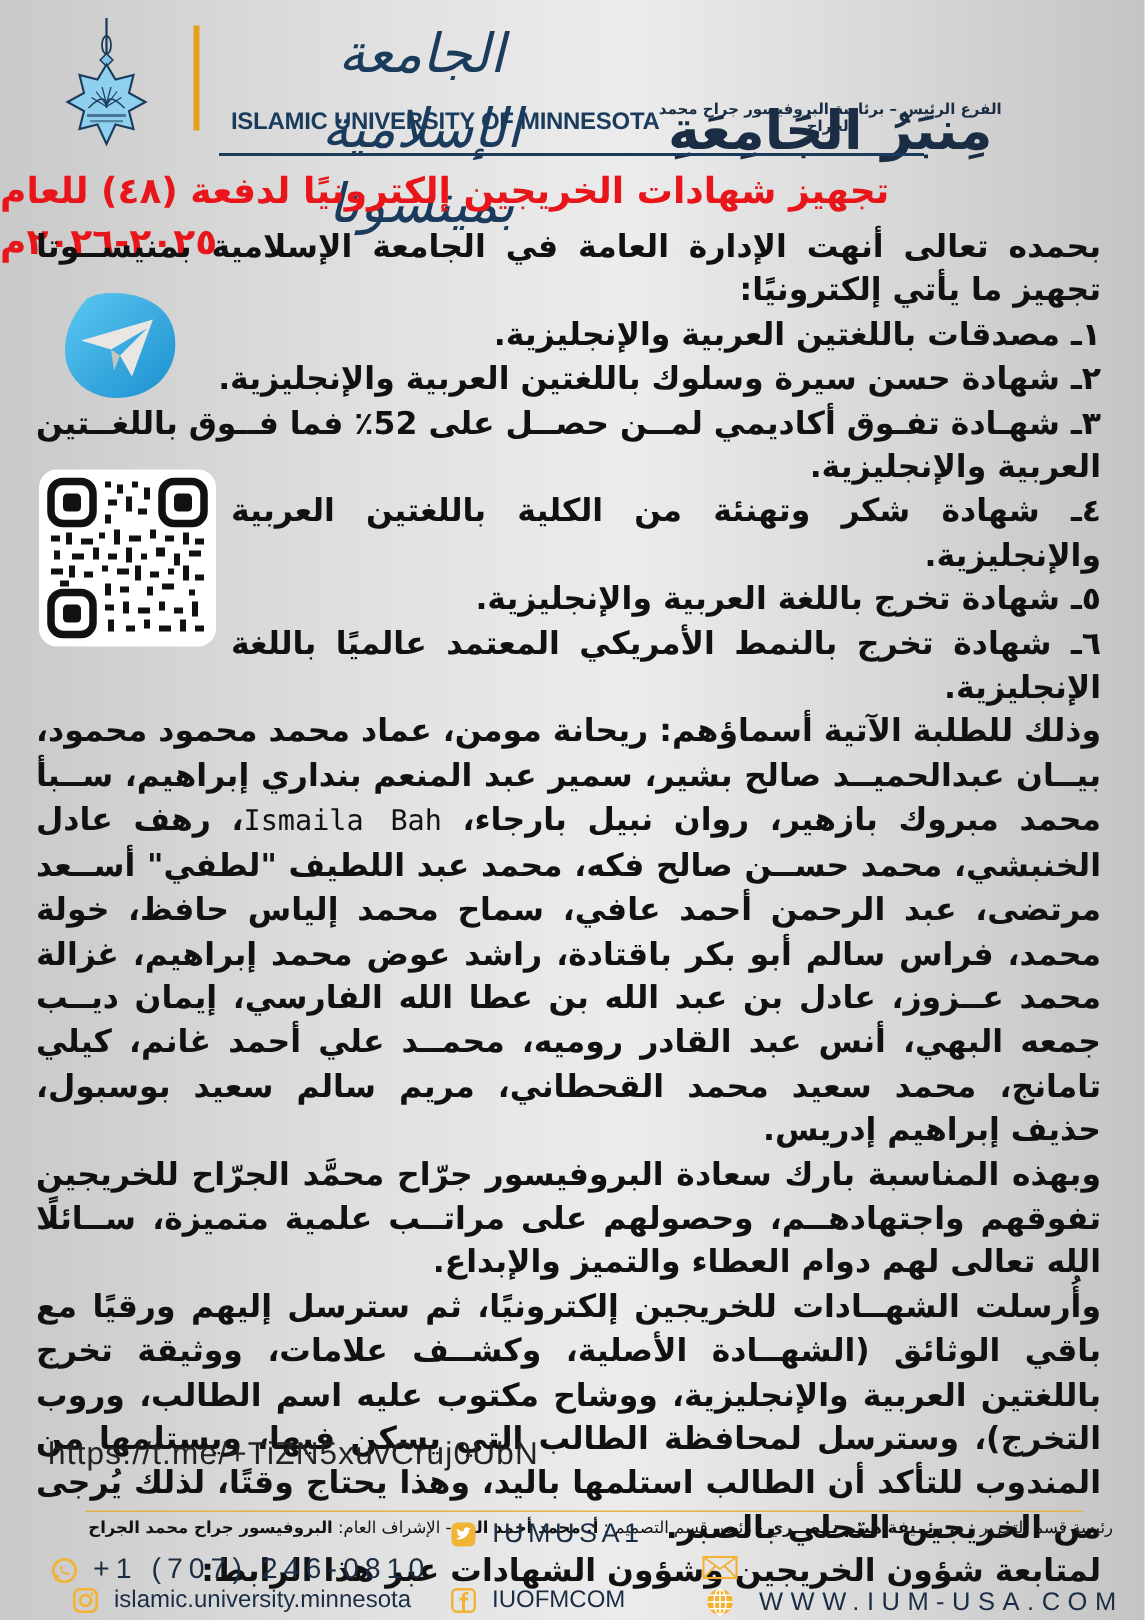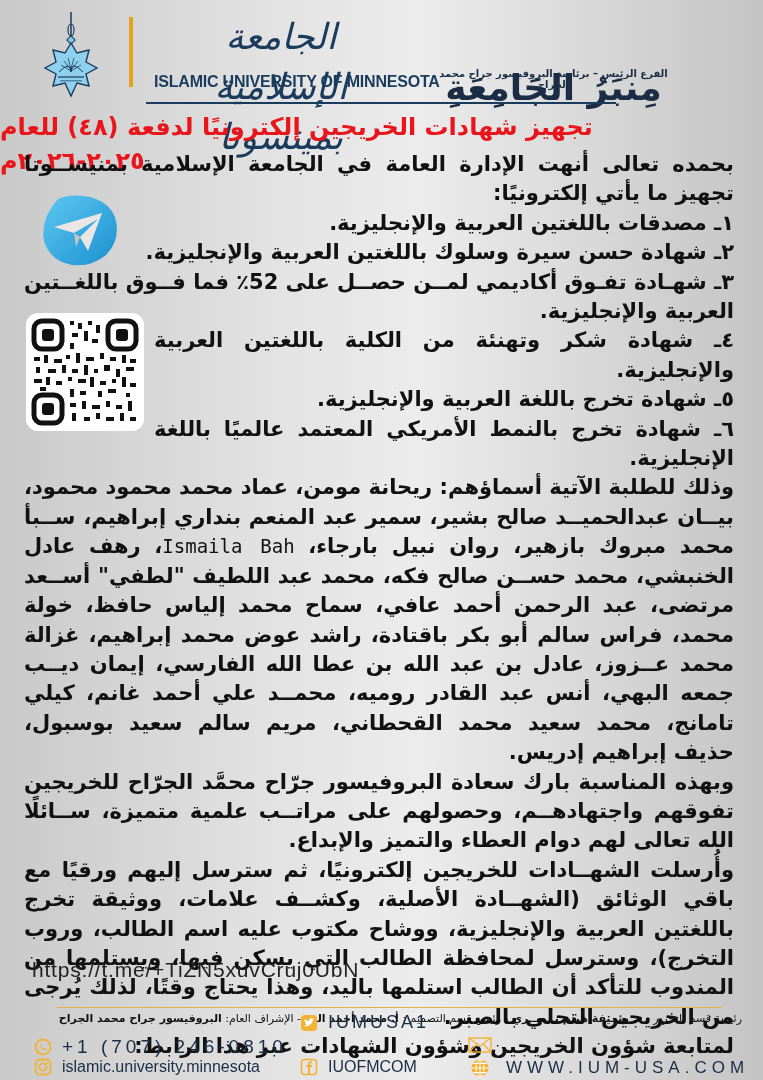--- a/index.html
+++ b/index.html
@@ -31,21 +31,21 @@
   .qr { position:absolute; left:26px; top:313px; width:118px; height:118px; background:#fff; border-radius:12px; }
 
   .link { position:absolute; left:32px; top:958px; font-family:"Liberation Sans", sans-serif; font-size:21px; color:#222; letter-spacing:0.8px; }
 
   .footer-rule { position:absolute; left:57px; top:1007px; width:665px; height:1px; background:#e3b04a; }
   .credits { position:absolute; left:20px; top:1012px; width:722px; direction:rtl; text-align:right; font-size:11px; color:#111; white-space:nowrap; }
   .credits b { font-weight:bold; }
   .contact { position:absolute; font-family:"Liberation Sans", sans-serif; color:#1a2d44; display:flex; align-items:center; }
   .contact .ico { width:18px; height:18px; margin-right:10px; display:inline-flex; align-items:center; justify-content:center; }
   .c-phone { left:34px; top:1036px; font-size:19px; letter-spacing:4px; }
-  .c-insta { left:34px; top:1058px; font-size:16px; }
+  .c-insta { left:48px; top:1058px; font-size:16px; }
   .c-tw { left:300px; top:1012px; font-size:18px; letter-spacing:3px; }
   .c-fb { left:300px; top:1058px; font-size:16px; }
   .c-mail { left:468px; top:1036px; font-size:17px; }
   .c-web { left:468px; top:1058px; font-size:17px; letter-spacing:5px; }
 </style>
 </head>
 <body>
 
 <div class="header">
   <svg class="logo-emblem" viewBox="0 0 64 92">

